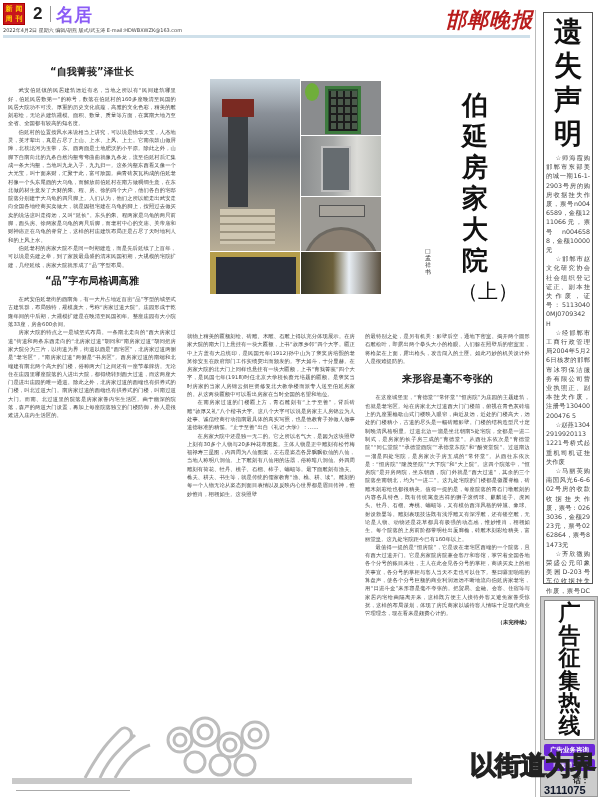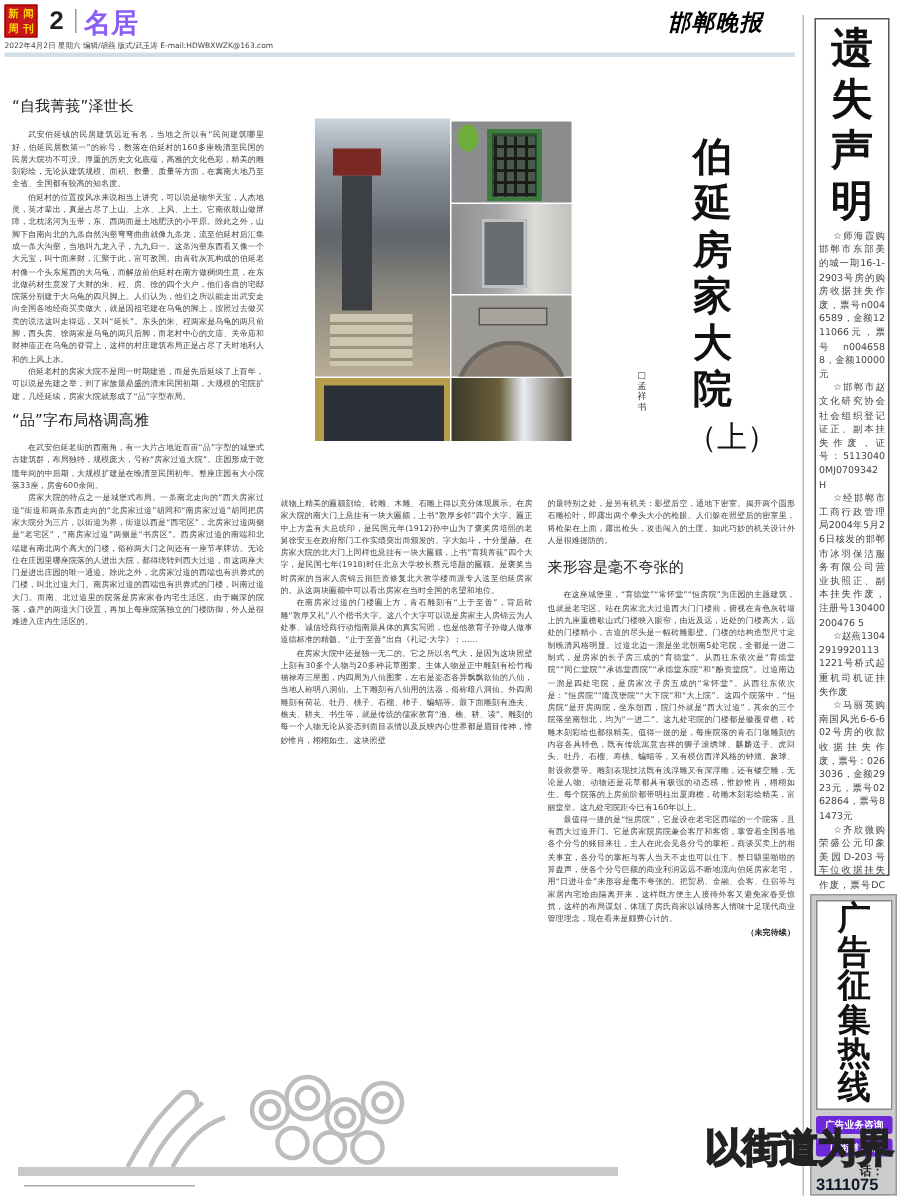--- a/index.html
+++ b/index.html
@@ -4,25 +4,25 @@
 <style>
 *{box-sizing:border-box;margin:0;padding:0}
 body{width:600px;height:797px;background:#fff;font-family:"DejaVu Sans","Liberation Sans",sans-serif;position:relative;overflow:hidden;color:#333}
 .header{position:absolute;left:0;top:0;width:535px;height:38px}
 .logo-box{position:absolute;left:3px;top:3px;width:22px;height:22px;background:#c8161d;border:1px solid #a00;display:flex;flex-wrap:wrap;align-items:center;justify-content:center}
 .logo-box span{font-size:7px;line-height:9px;color:#ffd400;font-weight:bold;width:10px;text-align:center}
 .page-num{position:absolute;left:33px;top:4px;font-size:17px;font-weight:bold;color:#222;font-family:"Liberation Sans",sans-serif}
 .sep{position:absolute;left:50px;top:6px;width:1px;height:16px;background:#999}
 .section{position:absolute;left:56px;top:3px;font-size:18px;font-weight:bold;color:#8b5cf6}
 .meta{position:absolute;left:3px;top:27px;font-size:5px;color:#444;white-space:nowrap}
-.brand{position:absolute;left:445px;top:6px;font-family:"DejaVu Serif",serif;font-size:15px;color:#000000;font-style:italic;font-weight:bold;letter-spacing:1px}
+.brand{position:absolute;left:445px;top:6px;font-family:"DejaVu Serif",serif;font-size:21px;color:#b91c1c;font-style:italic;font-weight:bold;letter-spacing:1px}
 .hr{position:absolute;left:3px;top:35px;width:527px;height:3px;background:#cfe0ea}
 .h-col{position:absolute;font-size:5.3px;line-height:8.3px;color:#444;text-align:justify;letter-spacing:.1px}
 .h-col p{text-indent:2em}
-.subhead{font-size:10px;font-weight:normal;color:#222;margin:8px 0 10px}
+.subhead{font-size:10px;font-weight:bold;color:#222;text-align:center;margin:8px 0 10px}
 .photo{position:absolute;overflow:hidden}
 .title-vert{position:absolute;left:458px;top:90px;width:34px;font-family:"DejaVu Serif",serif;font-size:26px;line-height:31px;font-weight:bold;color:#111;text-align:center}
 .paren{font-size:20px;font-weight:normal}
 .byline{position:absolute;left:425px;top:247px;width:8px;font-size:6px;line-height:7px;color:#333}
 .sidebar{position:absolute;left:535px;top:10px;width:65px;height:787px;border-left:1px solid #bbb}
 .lost{position:absolute;left:543px;top:12px;width:50px;height:572px;border:1px solid #555;background:#fff}
 .lost-title{font-size:28px;font-weight:bold;line-height:34px;text-align:center;color:#111;margin-top:2px}
 .lost-body{font-size:6.3px;line-height:9.2px;color:#444;padding:2px 2px;text-align:justify;word-break:break-all}
 .lost-body p{text-indent:1.5em}
 .ad{position:absolute;left:540px;top:596px;width:58px;height:201px;background:#ccc;border:1px solid #999}

